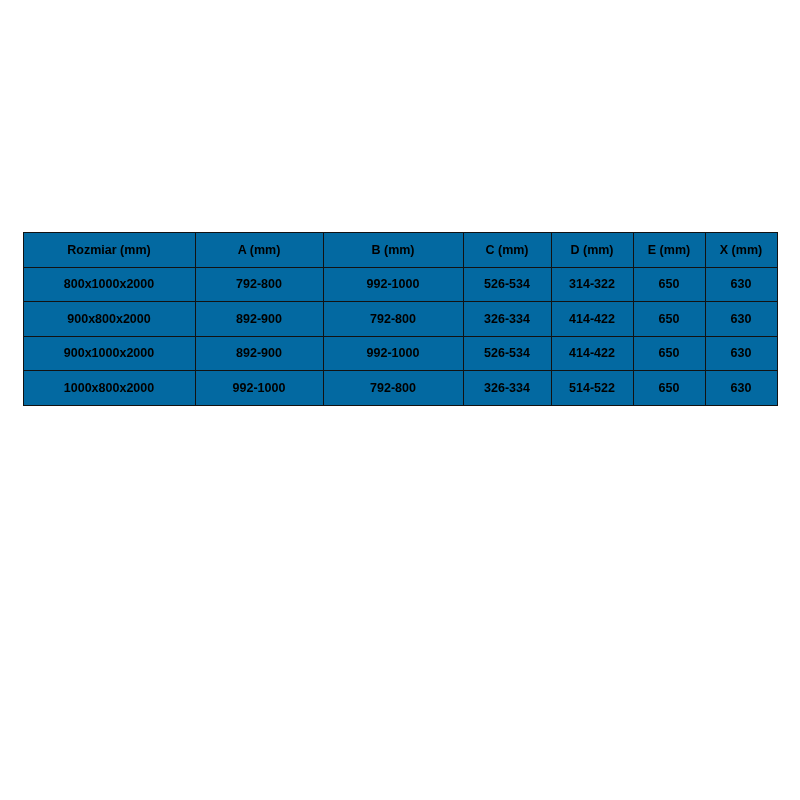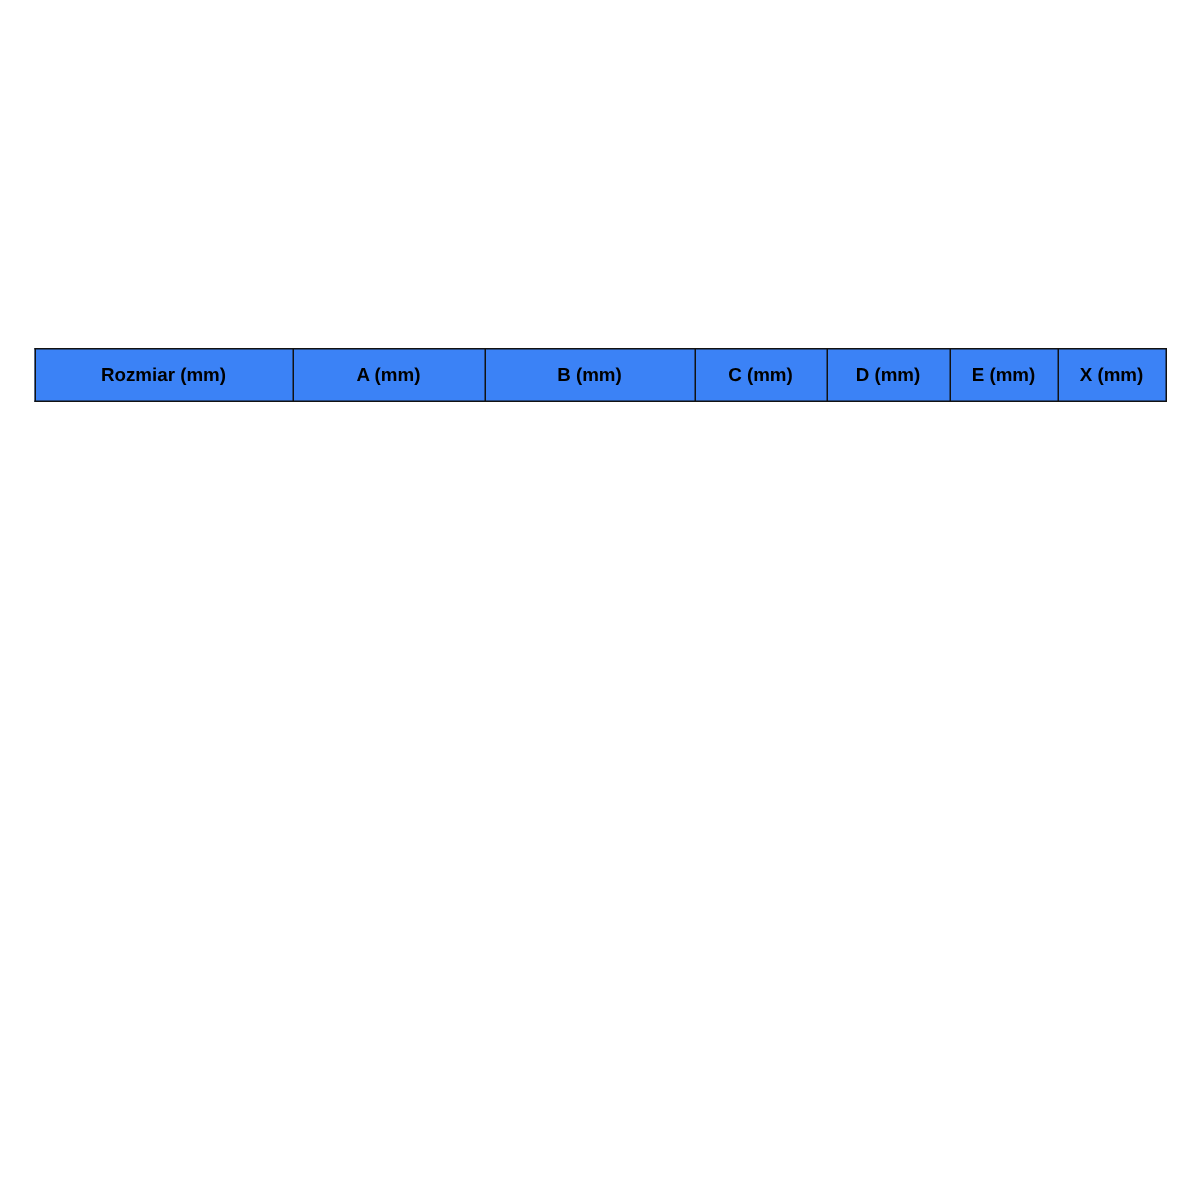--- a/index.html
+++ b/index.html
@@ -20,21 +20,21 @@
     display: flex;
     align-items: flex-start;
     justify-content: center;
     box-sizing: border-box;
     padding-top: 232px;
   }
   table.size-table {
     border-collapse: collapse;
     width: 754px;
     table-layout: fixed;
-    background: #3b82f6;
+    background: #0369a1;
   }
   table.size-table th,
   table.size-table td {
     border: 1px solid #121212;
     text-align: center;
     font-weight: bold;
     font-size: 12.5px;
     color: #000000;
     height: 33.5px;
     padding: 0 2px;
@@ -72,15 +72,51 @@
         <th>Rozmiar (mm)</th>
         <th>A (mm)</th>
         <th>B (mm)</th>
         <th>C (mm)</th>
         <th>D (mm)</th>
         <th>E (mm)</th>
         <th>X (mm)</th>
       </tr>
     </thead>
     <tbody>
+      <tr>
+        <td>800x1000x2000</td>
+        <td>792-800</td>
+        <td>992-1000</td>
+        <td>526-534</td>
+        <td>314-322</td>
+        <td>650</td>
+        <td>630</td>
+      </tr>
+      <tr>
+        <td>900x800x2000</td>
+        <td>892-900</td>
+        <td>792-800</td>
+        <td>326-334</td>
+        <td>414-422</td>
+        <td>650</td>
+        <td>630</td>
+      </tr>
+      <tr>
+        <td>900x1000x2000</td>
+        <td>892-900</td>
+        <td>992-1000</td>
+        <td>526-534</td>
+        <td>414-422</td>
+        <td>650</td>
+        <td>630</td>
+      </tr>
+      <tr>
+        <td>1000x800x2000</td>
+        <td>992-1000</td>
+        <td>792-800</td>
+        <td>326-334</td>
+        <td>514-522</td>
+        <td>650</td>
+        <td>630</td>
+      </tr>
     </tbody>
   </table>
 </div>
 
 </body></html>

